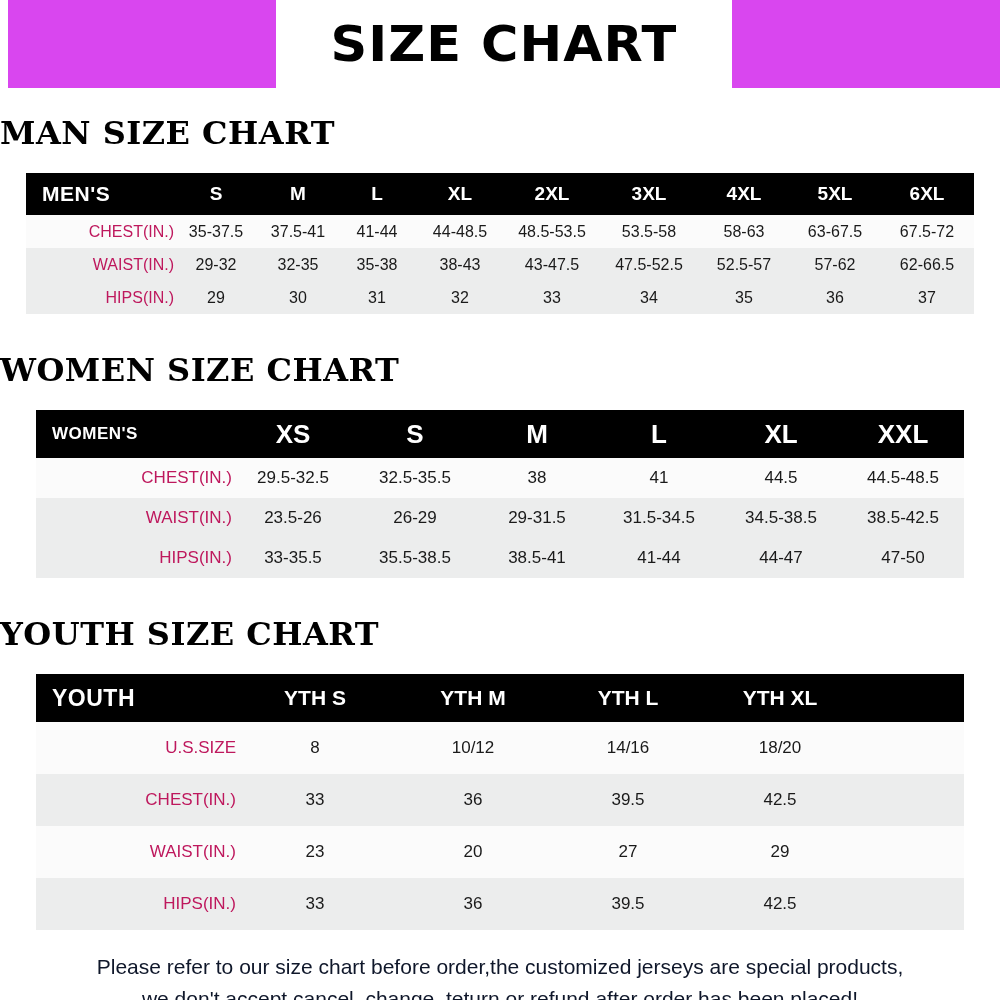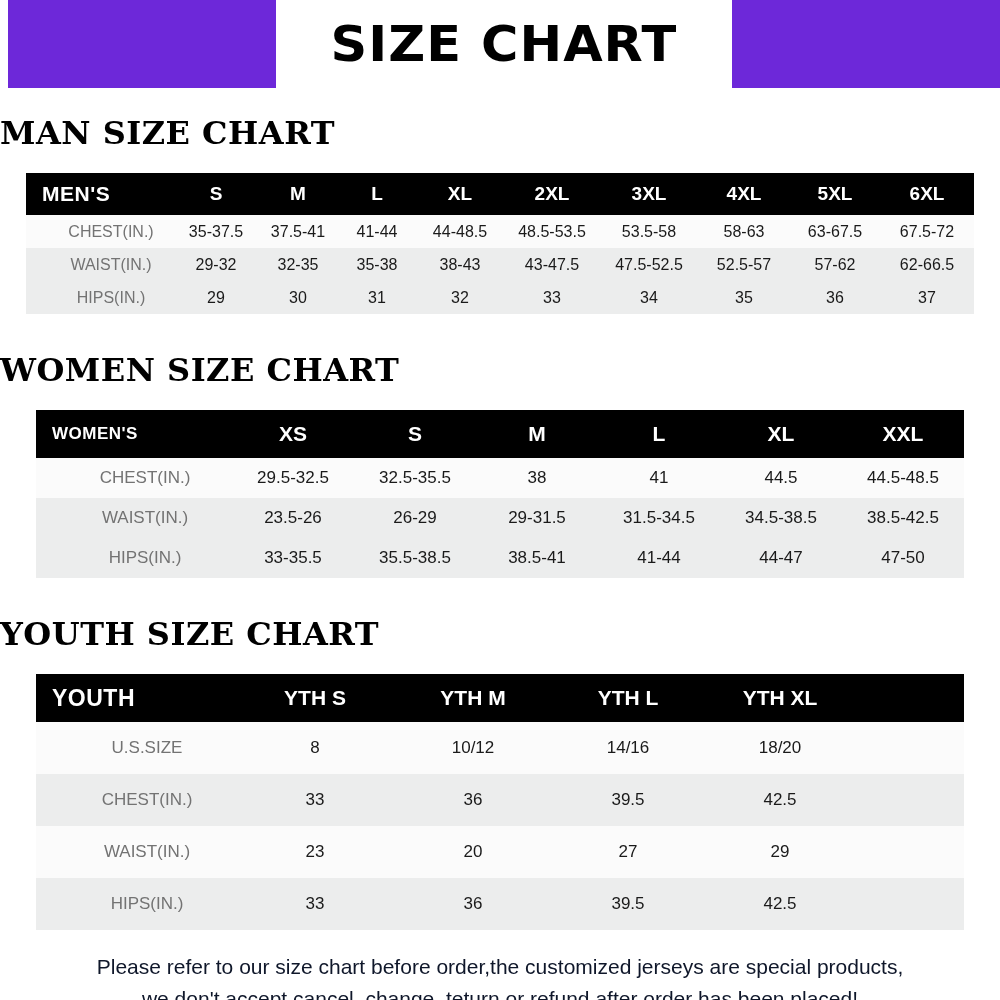--- a/index.html
+++ b/index.html
@@ -18,21 +18,21 @@
     position: relative;
     width: 1000px;
     height: 1000px;
     box-sizing: border-box;
     background: #ffffff;
   }
 
   
   .banner {
     height: 88px;
-    background: #6d28d9;
+    background: #d946ef;
     display: flex;
     justify-content: center;
     position: relative;
     margin-left: 8px;
   }
   .banner-inner {
     background: #ffffff;
     height: 88px;
     width: 456px;
     display: flex;
@@ -88,28 +88,28 @@
   .data-row td {
     height: 33px;
     text-align: center;
     font-size: 16px;
     color: #1a1a1a;
     font-family: "Liberation Sans", sans-serif;
   }
   .data-row.light td { background: #eceded; }
   .data-row.white td { background: #fbfbfb; }
   .data-row td.label {
-    text-align: center;
+    text-align: right;
     padding-left: 22px;
     font-size: 16px;
-    color: #737373;
-  }
-
-  
-  .tbl-women .hdr-row td { height: 48px; font-size: 21px; }
+    color: #be185d;
+  }
+
+  
+  .tbl-women .hdr-row td { height: 48px; font-size: 26px; }
   .tbl-women .hdr-row td.label { font-size: 17px; }
   .tbl-women .data-row td { height: 40px; font-size: 17px; }
 
   .tbl-youth .hdr-row td { height: 48px; font-size: 21px; }
   .tbl-youth .hdr-row td.label { font-size: 23px; }
   .tbl-youth .data-row td { height: 52px; font-size: 17px; }
 
   
   .note {
     margin: 0 auto;

